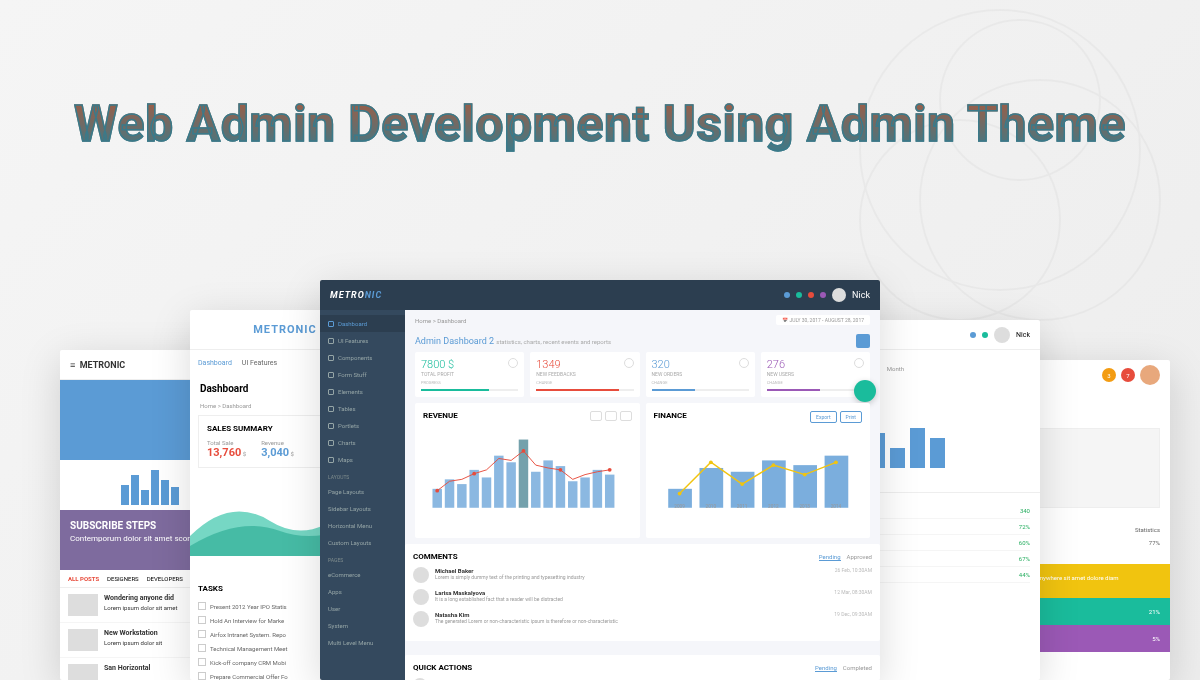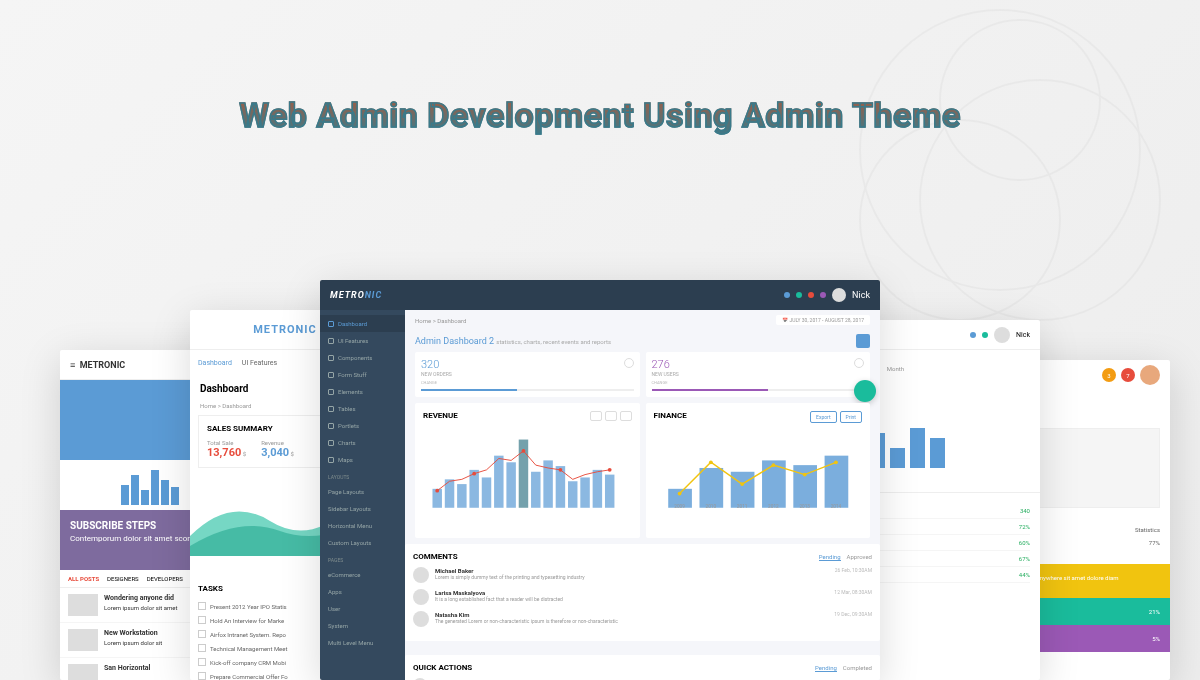--- a/index.html
+++ b/index.html
@@ -1,19 +1,19 @@
 <!DOCTYPE html>
 <html><head>
 <meta charset="utf-8">
 <style>
 *{margin:0;padding:0;box-sizing:border-box;font-family:-apple-system,BlinkMacSystemFont,"Segoe UI",Roboto,sans-serif;}
 body{width:1200px;height:680px;background:linear-gradient(135deg,#f5f5f5 0%,#ededed 100%);overflow:hidden;position:relative;}
 .bg-circles{position:absolute;top:0;right:0;width:600px;height:400px;opacity:0.08;}
 .bg-circles svg{width:100%;height:100%;}
-.title{position:absolute;top:95px;left:50%;transform:translateX(-50%);font-size:34px;font-weight:700;color:transparent;-webkit-text-stroke:1.5px #3a7a8a;background:linear-gradient(180deg,#a85a3e 0%,#3a7a8a 100%);-webkit-background-clip:text;letter-spacing:0.5px;white-space:nowrap;}
+.title{position:absolute;top:95px;left:50%;transform:translateX(-50%);font-size:50px;font-weight:700;color:transparent;-webkit-text-stroke:1.5px #3a7a8a;background:linear-gradient(180deg,#a85a3e 0%,#3a7a8a 100%);-webkit-background-clip:text;letter-spacing:0.5px;white-space:nowrap;}
 
 .stage{position:absolute;bottom:0;left:0;right:0;height:430px;display:flex;justify-content:center;align-items:flex-end;}
 
 .panel{position:absolute;background:#fff;box-shadow:0 10px 40px rgba(0,0,0,0.15);border-radius:2px;overflow:hidden;}
 
 
 .p1{width:180px;height:330px;left:60px;bottom:0;z-index:1;}
 .p1 .hdr{height:30px;display:flex;align-items:center;padding:0 10px;font-size:9px;font-weight:700;color:#333;border-bottom:1px solid #eee;}
 .p1 .map{height:80px;background:#5b9bd5;position:relative;}
 .p1 .bars{height:50px;display:flex;align-items:flex-end;gap:2px;padding:5px 15px;justify-content:center;}
@@ -314,20 +314,38 @@
       <div class="crumbs">
         <span>Home &gt; Dashboard</span>
         <span class="dater">📅 <span>JULY 30, 2017 - AUGUST 28, 2017</span></span>
       </div>
       <div class="htitle">
         <div><span>Admin Dashboard 2</span> <span style="font-size:6px;color:#aaa">statistics, charts, recent events and reports</span></div>
         <span class="gear"></span>
       </div>
       <div class="stats">
         <div class="stat">
+              <div class="v" style="color:#1abc9c">7800 $</div>
+              <div class="l">TOTAL PROFIT</div>
+              <span class="ic"></span>
+              <div style="font-size:4px;color:#bbb;margin-top:3px">PROGRESS</div>
+              <div class="bar">
+                <div style="background:#1abc9c;width:70%"></div>
+              </div>
+            </div>
+        <div class="stat">
+              <div class="v" style="color:#e74c3c">1349</div>
+              <div class="l">NEW FEEDBACKS</div>
+              <span class="ic"></span>
+              <div style="font-size:4px;color:#bbb;margin-top:3px">CHANGE</div>
+              <div class="bar">
+                <div style="background:#e74c3c;width:85%"></div>
+              </div>
+            </div>
+        <div class="stat">
               <div class="v" style="color:#5b9bd5">320</div>
               <div class="l">NEW ORDERS</div>
               <span class="ic"></span>
               <div style="font-size:4px;color:#bbb;margin-top:3px">CHANGE</div>
               <div class="bar">
                 <div style="background:#5b9bd5;width:45%"></div>
               </div>
             </div>
         <div class="stat">
               <div class="v" style="color:#9b59b6">276</div>

